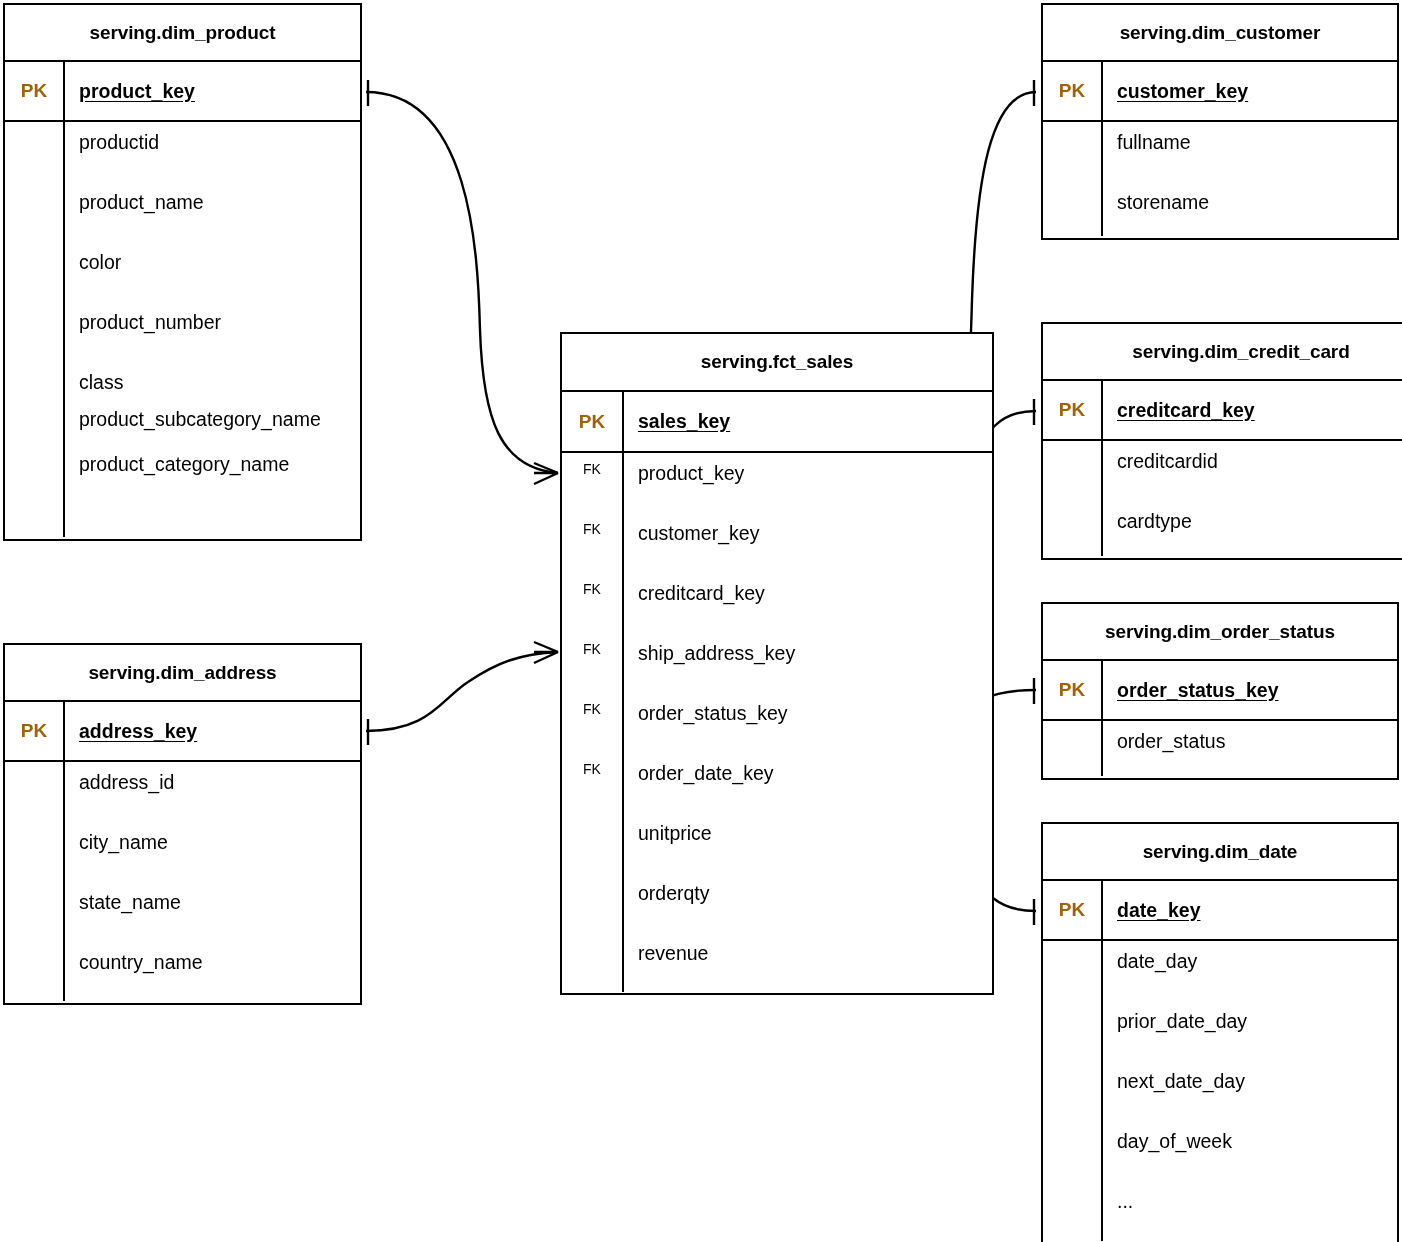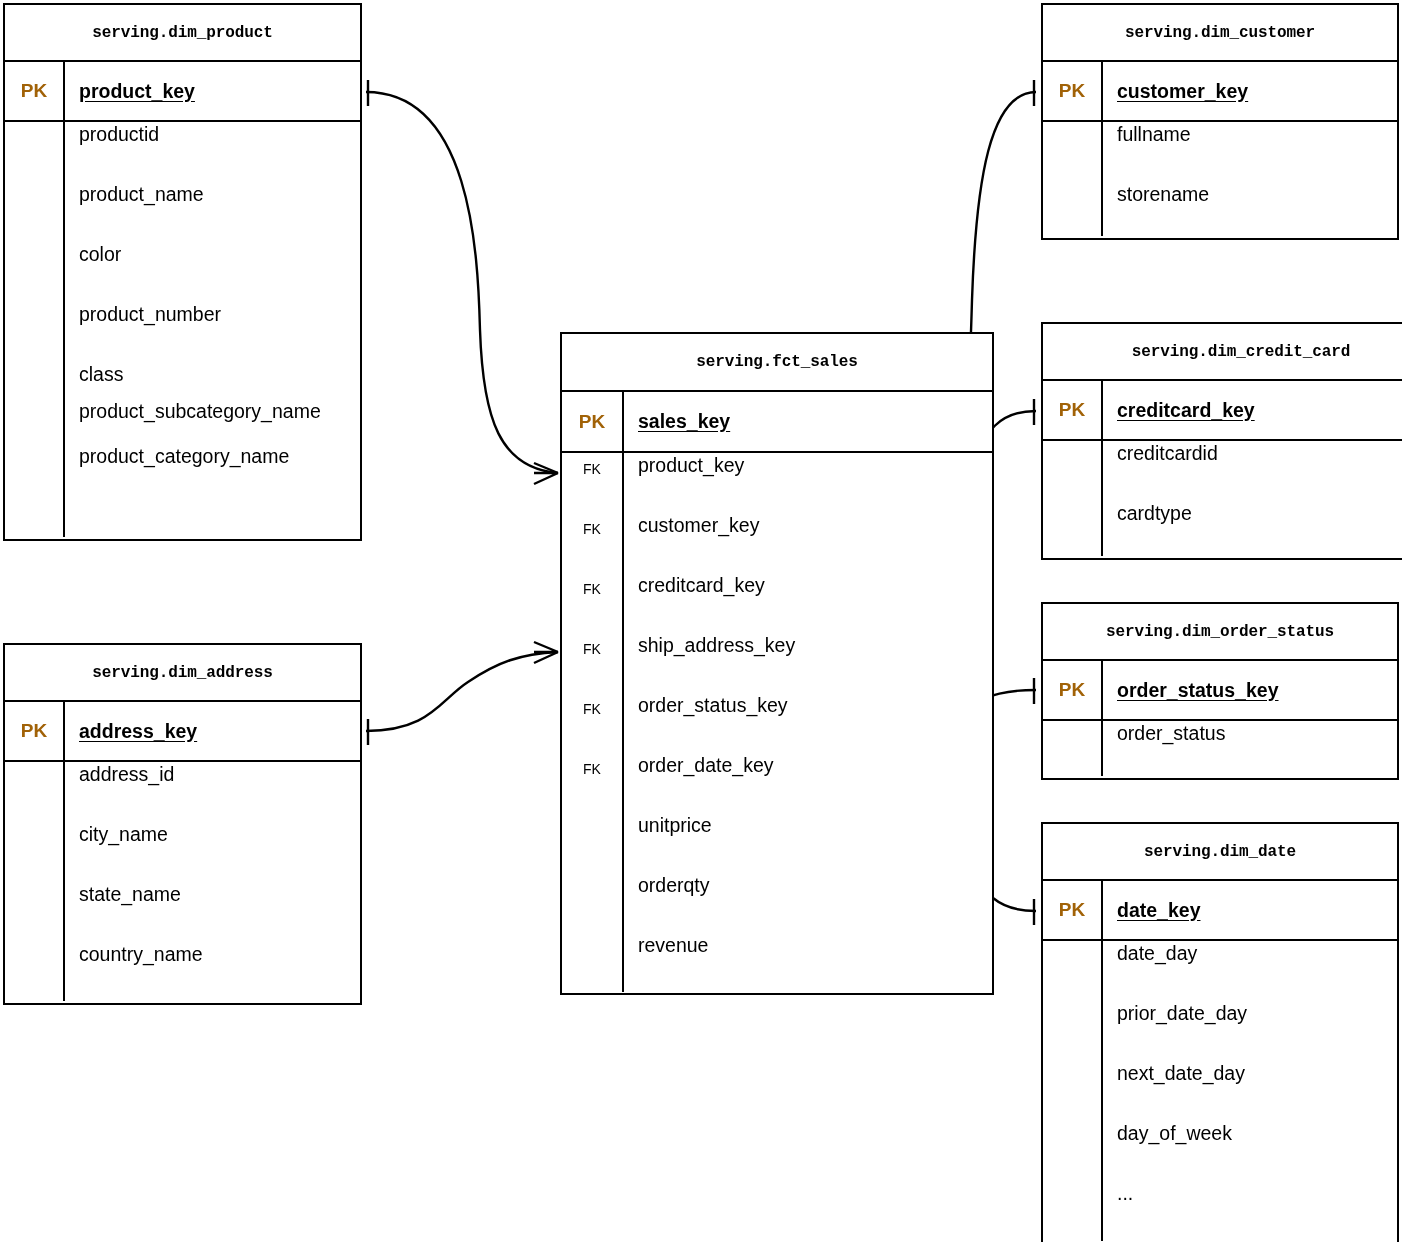--- a/index.html
+++ b/index.html
@@ -34,27 +34,26 @@
     box-sizing: border-box;
     border: 2.6px solid #000000;
     background: #ffffff;
     z-index: 2;
   }
   .ent-title {
     box-sizing: border-box;
     border-bottom: 2.6px solid #000000;
     text-align: center;
     font-weight: bold;
-    font-size: 16px;
+    font-size: 19px;
     color: #000000;
     display: flex;
     align-items: center;
     justify-content: center;
     letter-spacing: -0.1px;
-    font-family: Liberation Mono, monospace;
   }
   .ent-pkrow {
     box-sizing: border-box;
     border-bottom: 2.6px solid #000000;
     display: flex;
     align-items: center;
   }
   .ent-body {
     box-sizing: border-box;
     display: flex;
@@ -83,20 +82,21 @@
     font-size: 19.5px;
     text-decoration: underline;
     text-underline-offset: 3px;
     color: #000000;
   }
   .fieldlist {
     flex: 1 1 auto;
     display: flex;
     flex-direction: column;
     padding-left: 14px;
+    padding-top: 8px;
     text-align: center;
   }
   .fieldrow {
     display: flex;
     align-items: flex-start;
     font-size: 19.5px;
     color: #000000;
     line-height: 24px;
   }
   .fk-badge {

